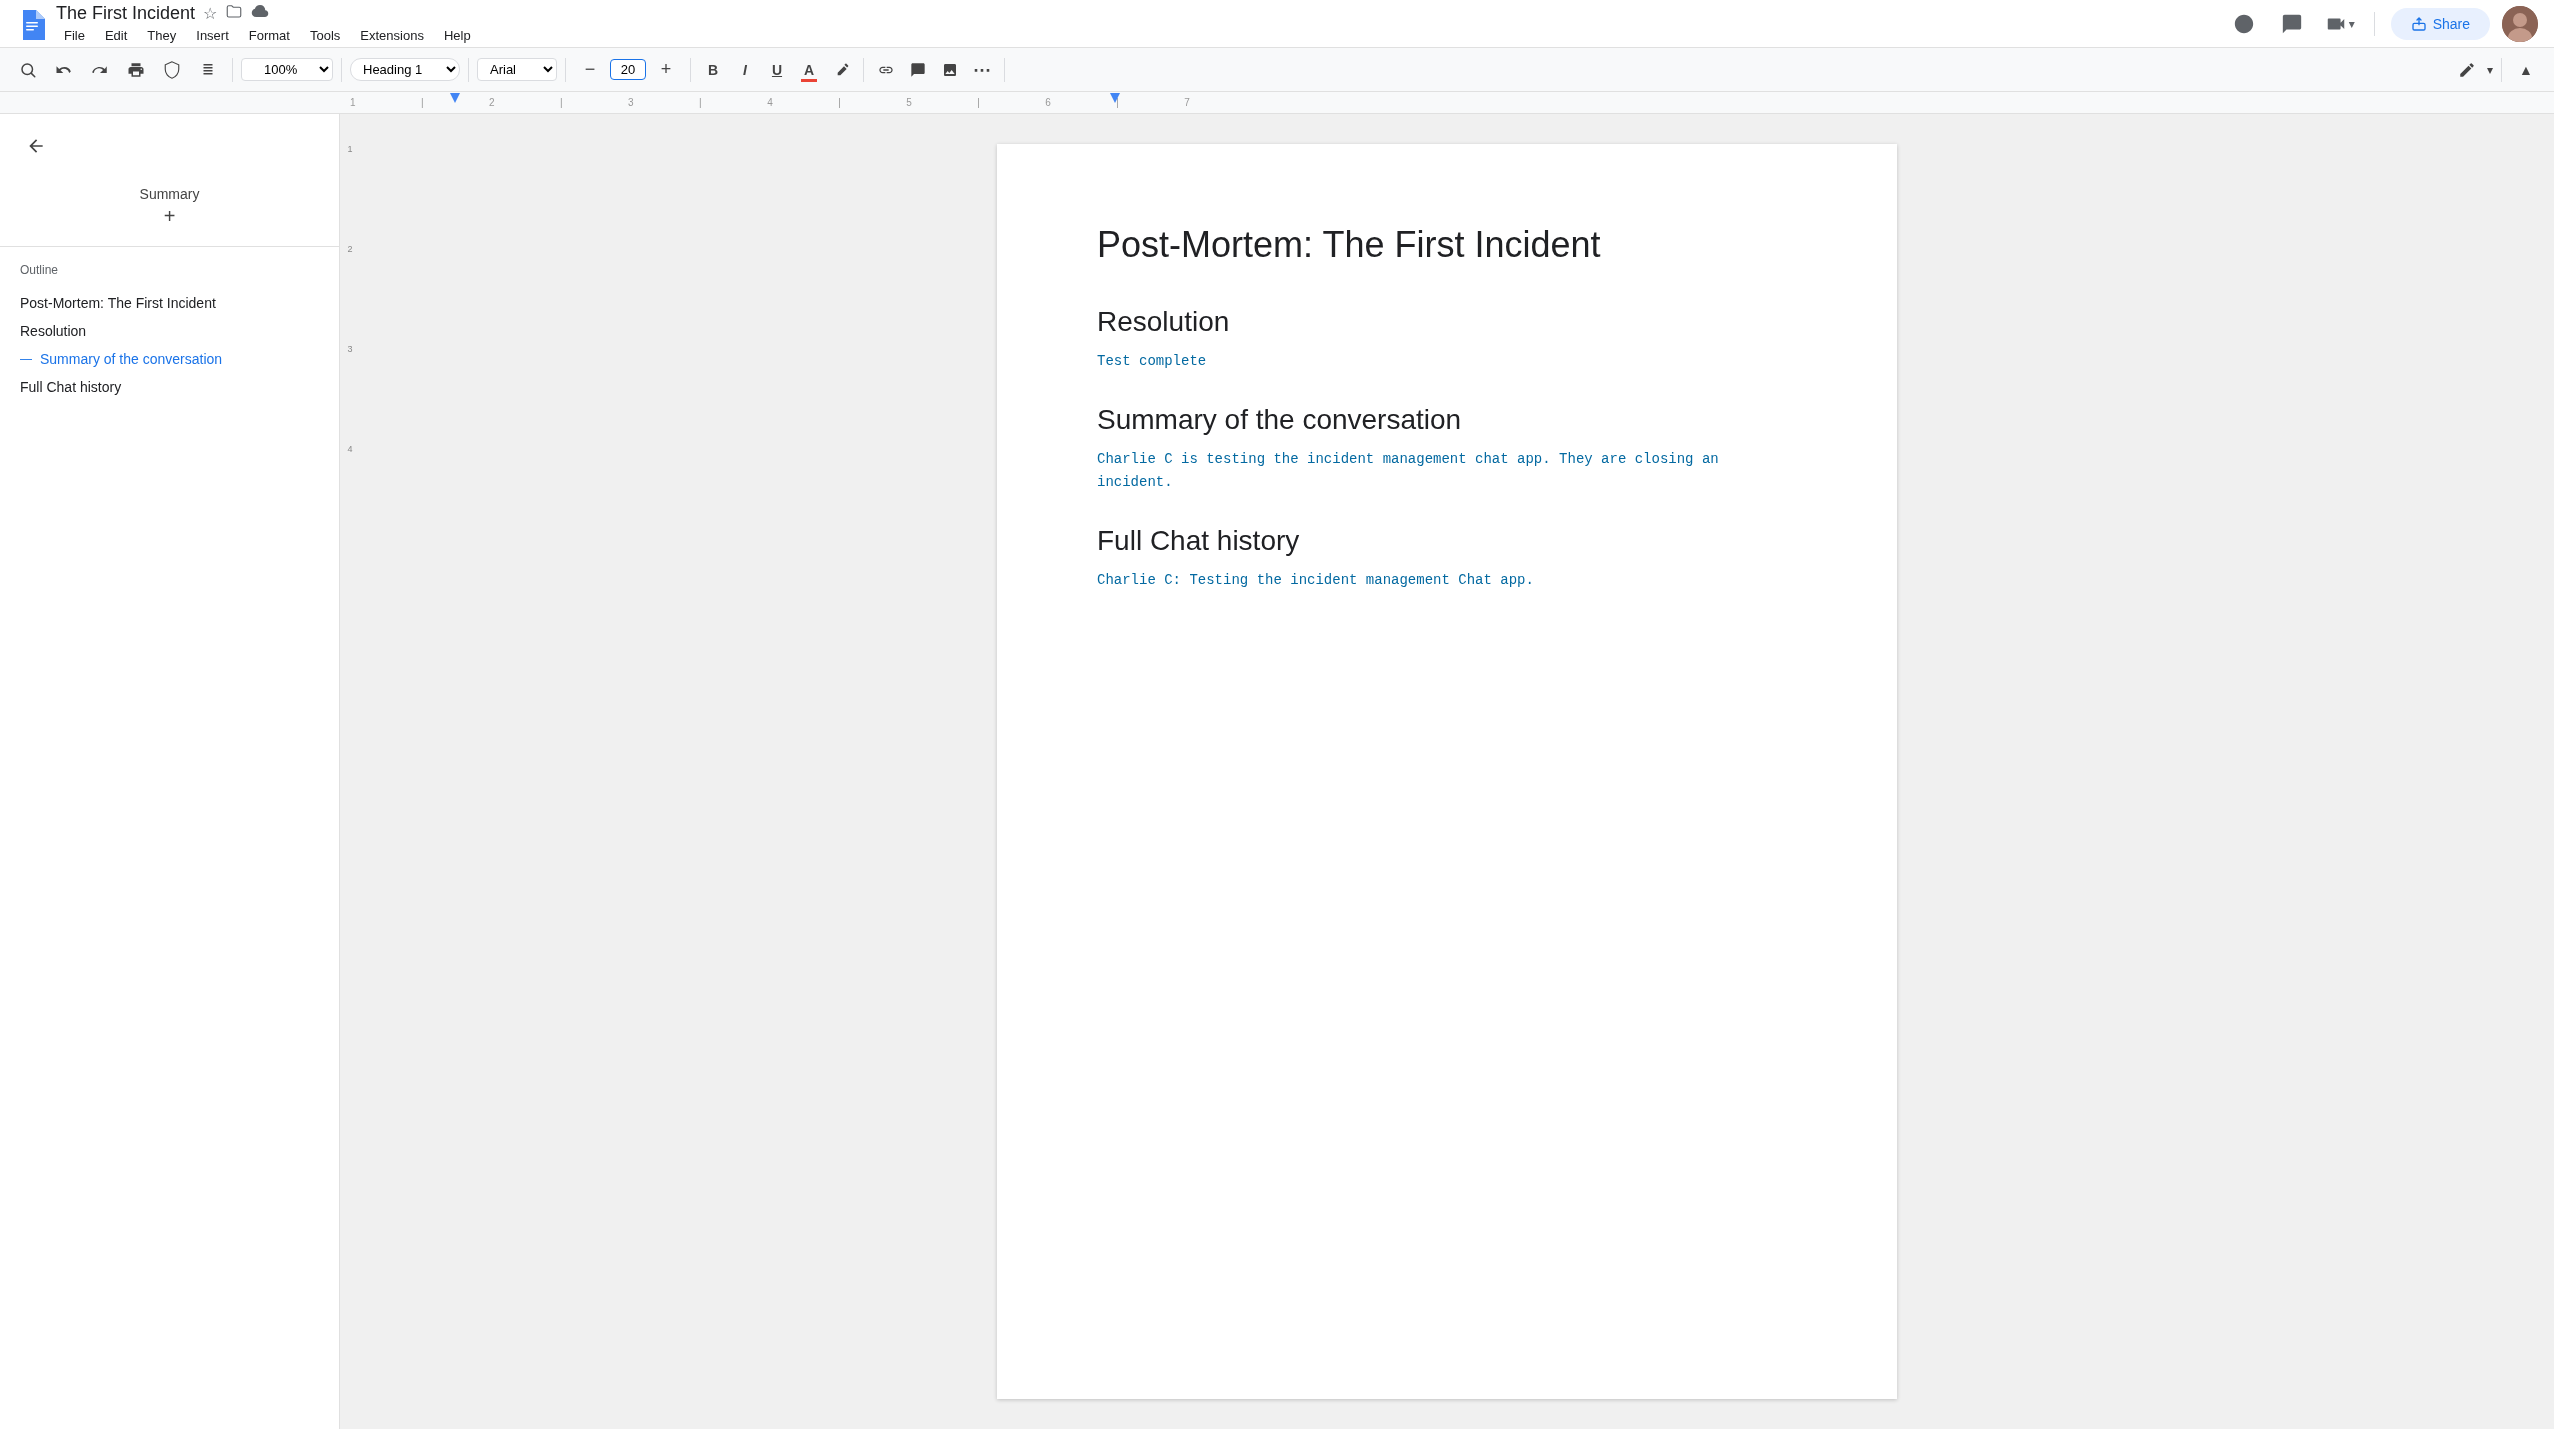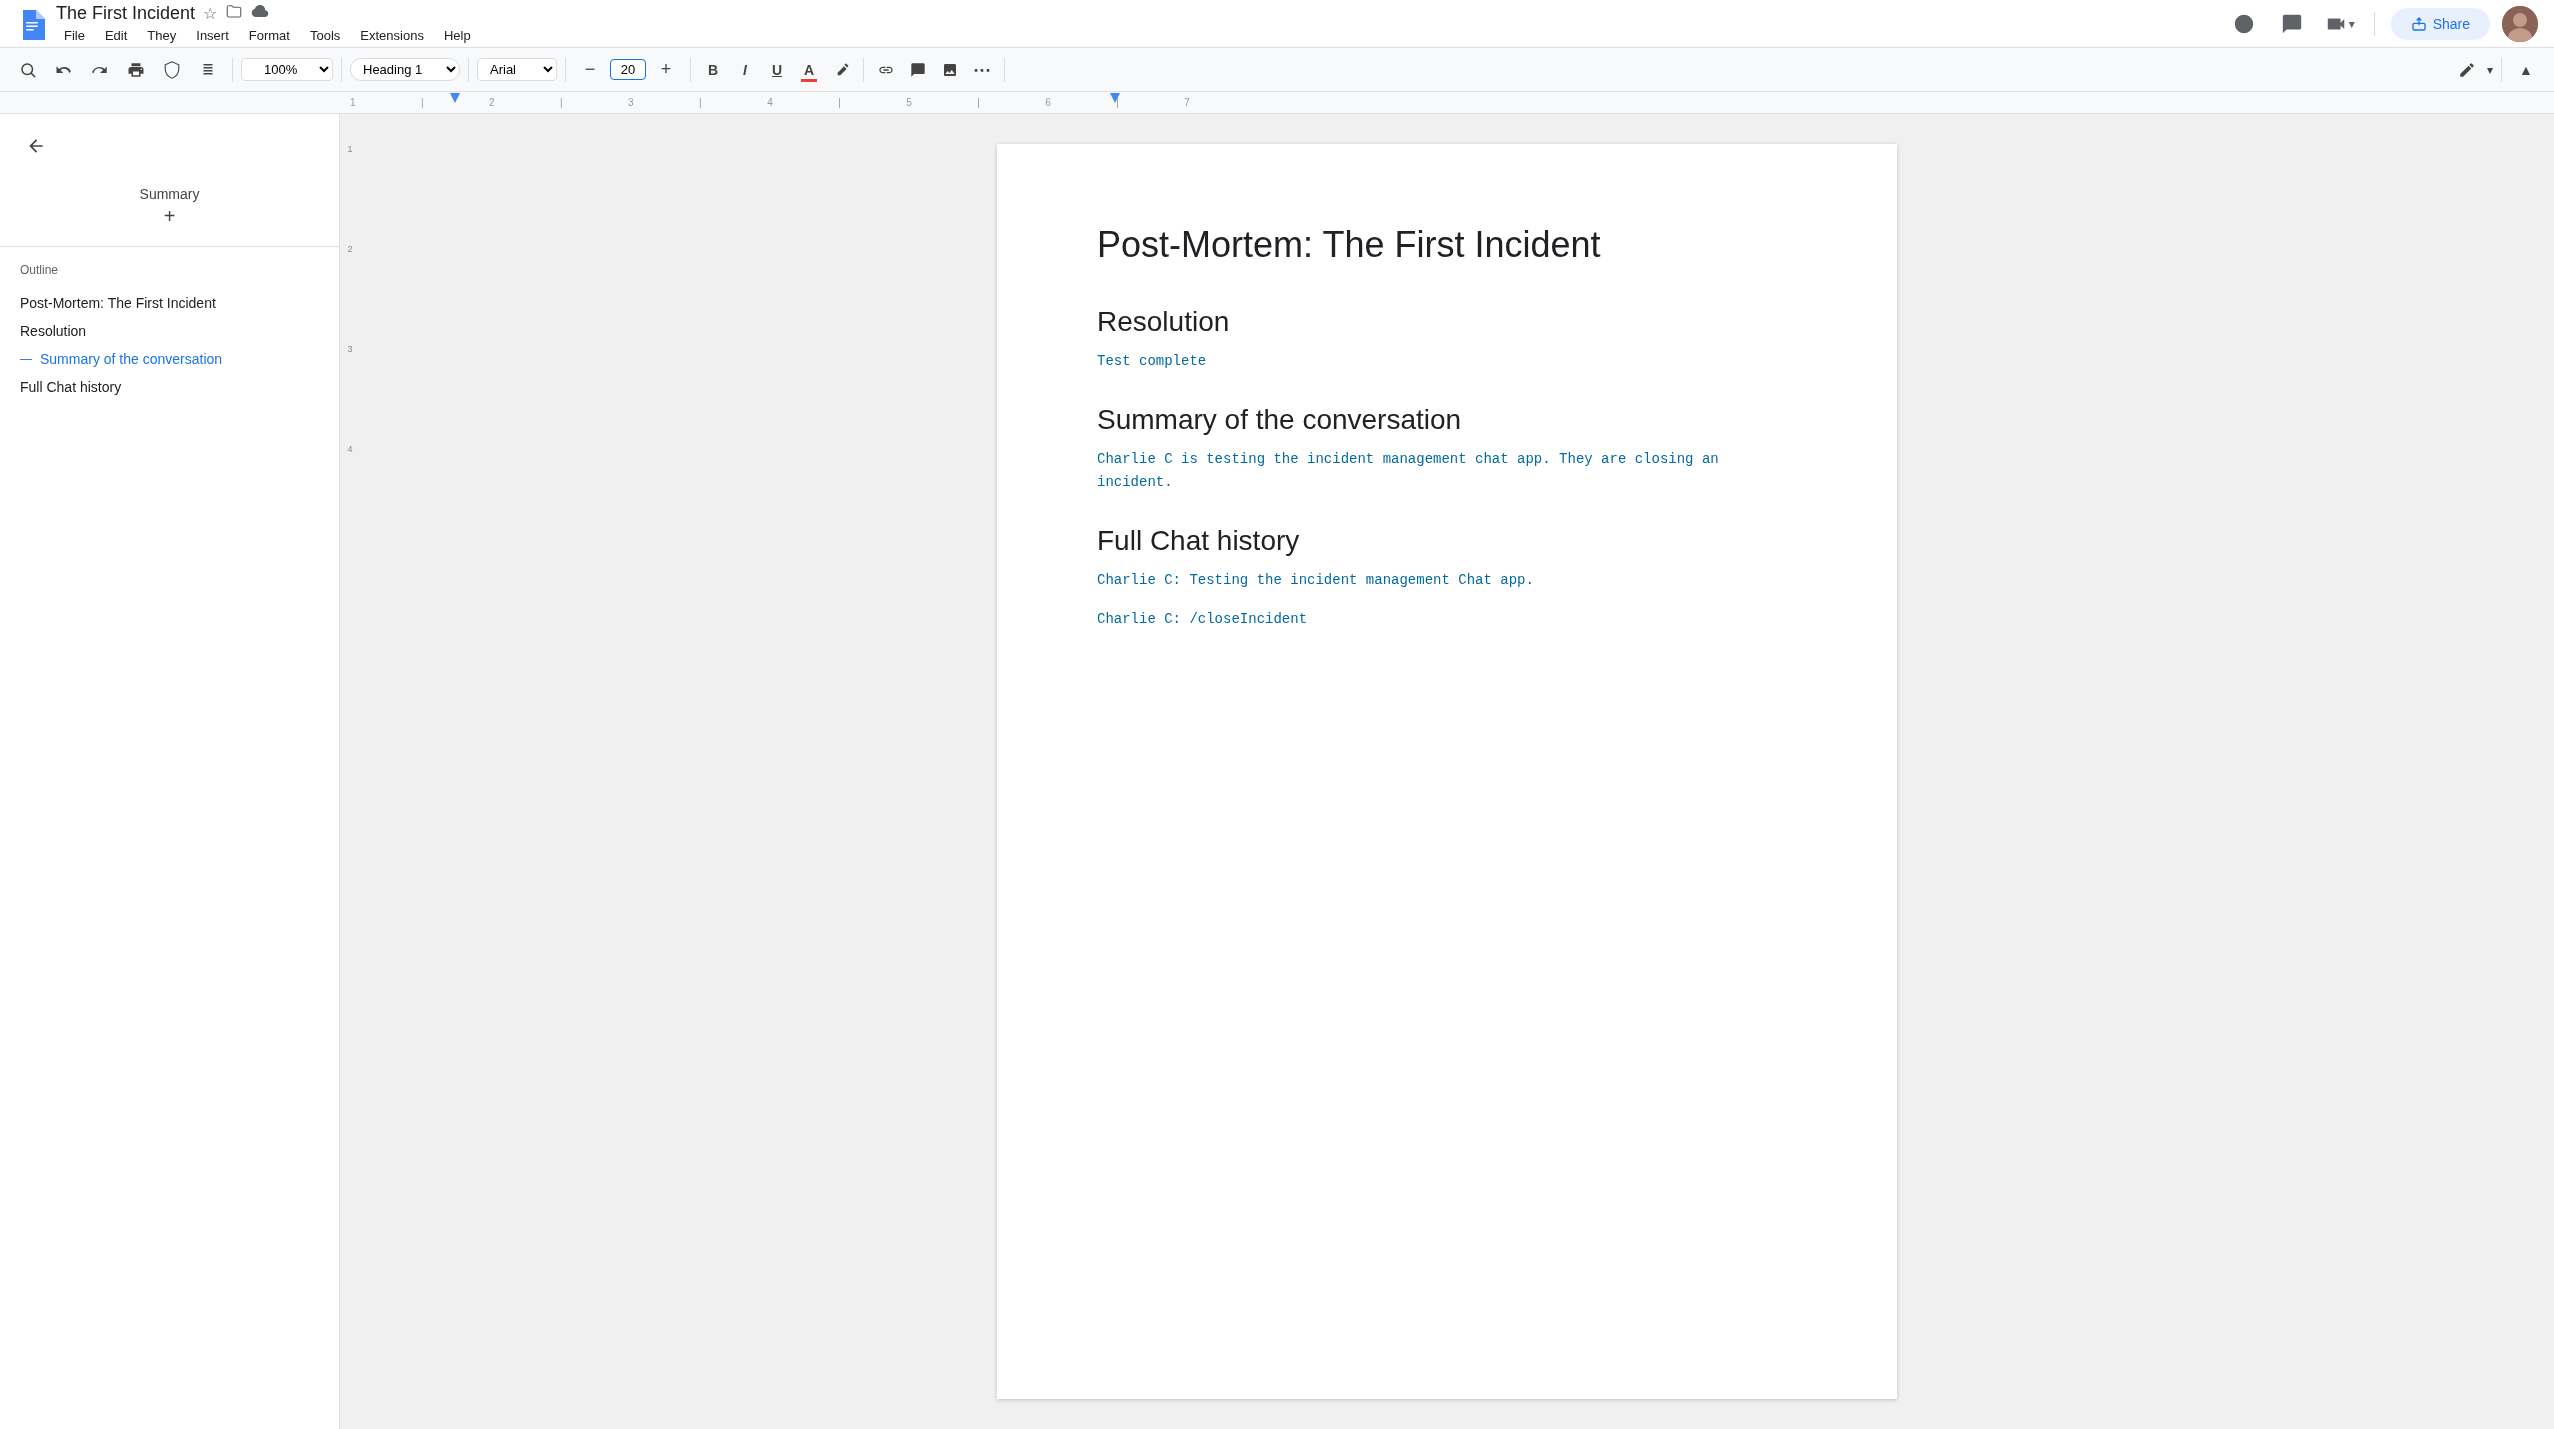--- a/index.html
+++ b/index.html
@@ -576,16 +576,15 @@
       <h1 class="doc-main-title">Post-Mortem: The First Incident</h1>
 
       <h2 class="doc-heading">Resolution</h2>
       <p class="doc-body">Test complete</p>
 
       <h2 class="doc-heading">Summary of the conversation</h2>
       <p class="doc-body">Charlie C is testing the incident management chat app. They are closing an incident.</p>
 
       <h2 class="doc-heading">Full Chat history</h2>
       <p class="doc-body">Charlie C: Testing the incident management Chat app.</p>
-      <p class="doc-body">Charlie C: /closeIncident</p>
     </div>
   </div>
 </div>
 
 </body></html>

